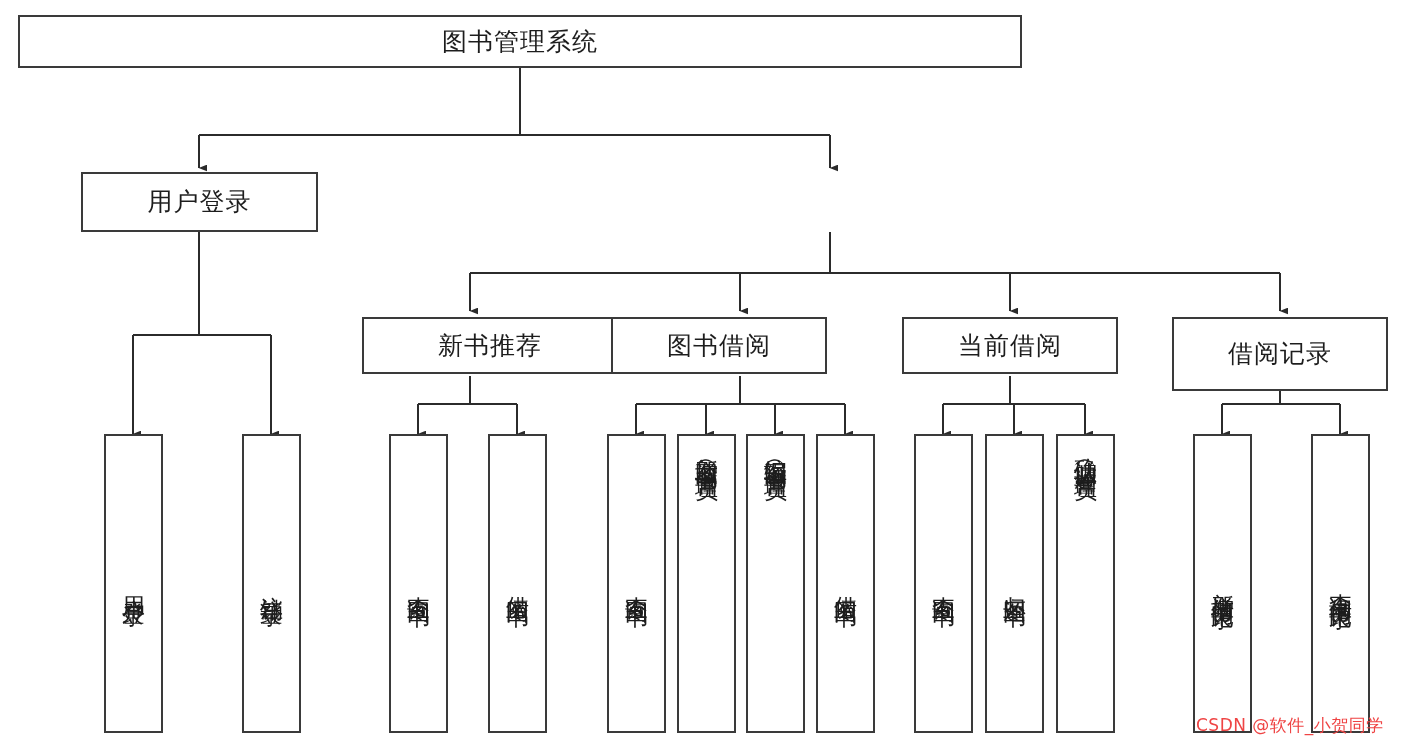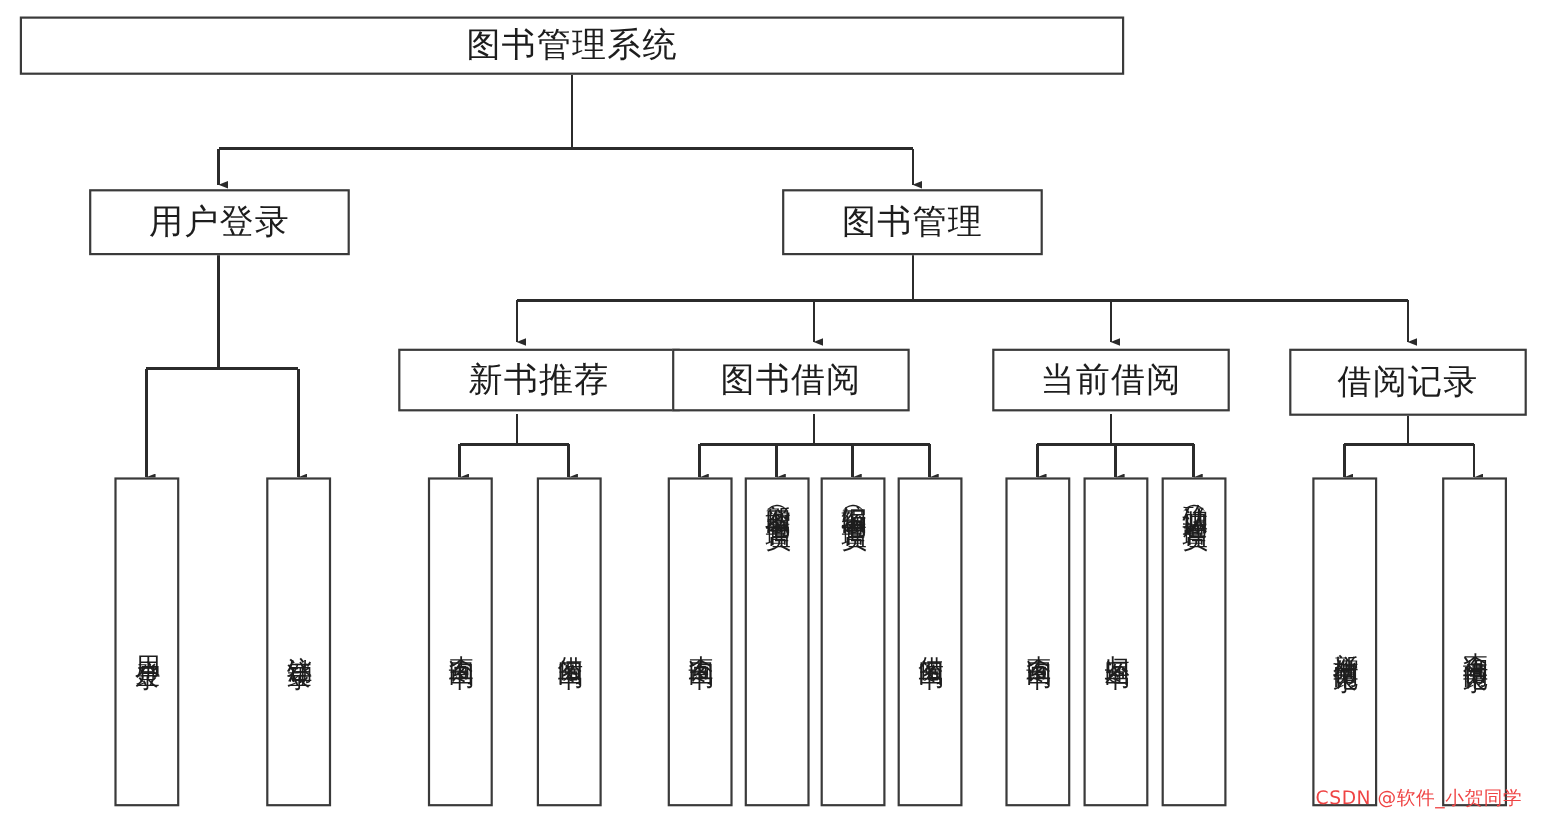--- a/index.html
+++ b/index.html
@@ -30,21 +30,21 @@
     position: absolute;
     box-sizing: border-box;
     background: #ffffff;
     border: 2px solid #3a3a3a;
     display: flex;
     align-items: center;
     justify-content: center;
     color: #1d1d1d;
   }
   .node-h {
-    font-size: 31px;
+    font-size: 25px;
     line-height: 1.1;
     letter-spacing: 1px;
     white-space: nowrap;
     font-family: Liberation Serif, serif;
   }
   .node-v {
     writing-mode: vertical-rl;
     text-orientation: upright;
     font-size: 23px;
     line-height: 1.26;
@@ -118,26 +118,25 @@
       <path d="M1280,376 L1280,404"></path>
       <path d="M1222,404 L1340,404"></path>
       <path d="M1222,404 L1222,434" marker-end="url(#arrowhead)"></path>
       <path d="M1340,404 L1340,434" marker-end="url(#arrowhead)"></path>
     </g>
   </svg>
 
   <div class="node node-h" style="left:18px; top:15px; width:1004px; height:53px;">图书管理系统</div>
 
   <div class="node node-h" style="left:81px; top:172px; width:237px; height:60px;">用户登录</div>
-  <div class="node node-h" style="left:711px; top:172px; width:237px; height:60px;">图书管理</div>
 
   <div class="node node-h" style="left:362px; top:317px; width:256px; height:57px;">新书推荐</div>
   <div class="node node-h" style="left:611px; top:317px; width:216px; height:57px;">图书借阅</div>
   <div class="node node-h" style="left:902px; top:317px; width:216px; height:57px;">当前借阅</div>
-  <div class="node node-h" style="left:1172px; top:317px; width:216px; height:61px;">借阅记录</div>
+  <div class="node node-h" style="left:1172px; top:317px; width:216px; height:74px;">借阅记录</div>
 
   <div class="node node-v" style="left:104px; top:434px; width:59px; height:299px;">用户登录</div>
   <div class="node node-v" style="left:242px; top:434px; width:59px; height:299px;">注销登录</div>
 
   <div class="node node-v" style="left:389px; top:434px; width:59px; height:299px;">查询图书</div>
   <div class="node node-v" style="left:488px; top:434px; width:59px; height:299px;">借阅图书</div>
 
   <div class="node node-v" style="left:607px; top:434px; width:59px; height:299px;">查询图书</div>
   <div class="node node-v top-align" style="left:677px; top:434px; width:59px; height:299px;">新增图书（管理员）</div>
   <div class="node node-v top-align" style="left:746px; top:434px; width:59px; height:299px;">编辑图书（管理员）</div>

